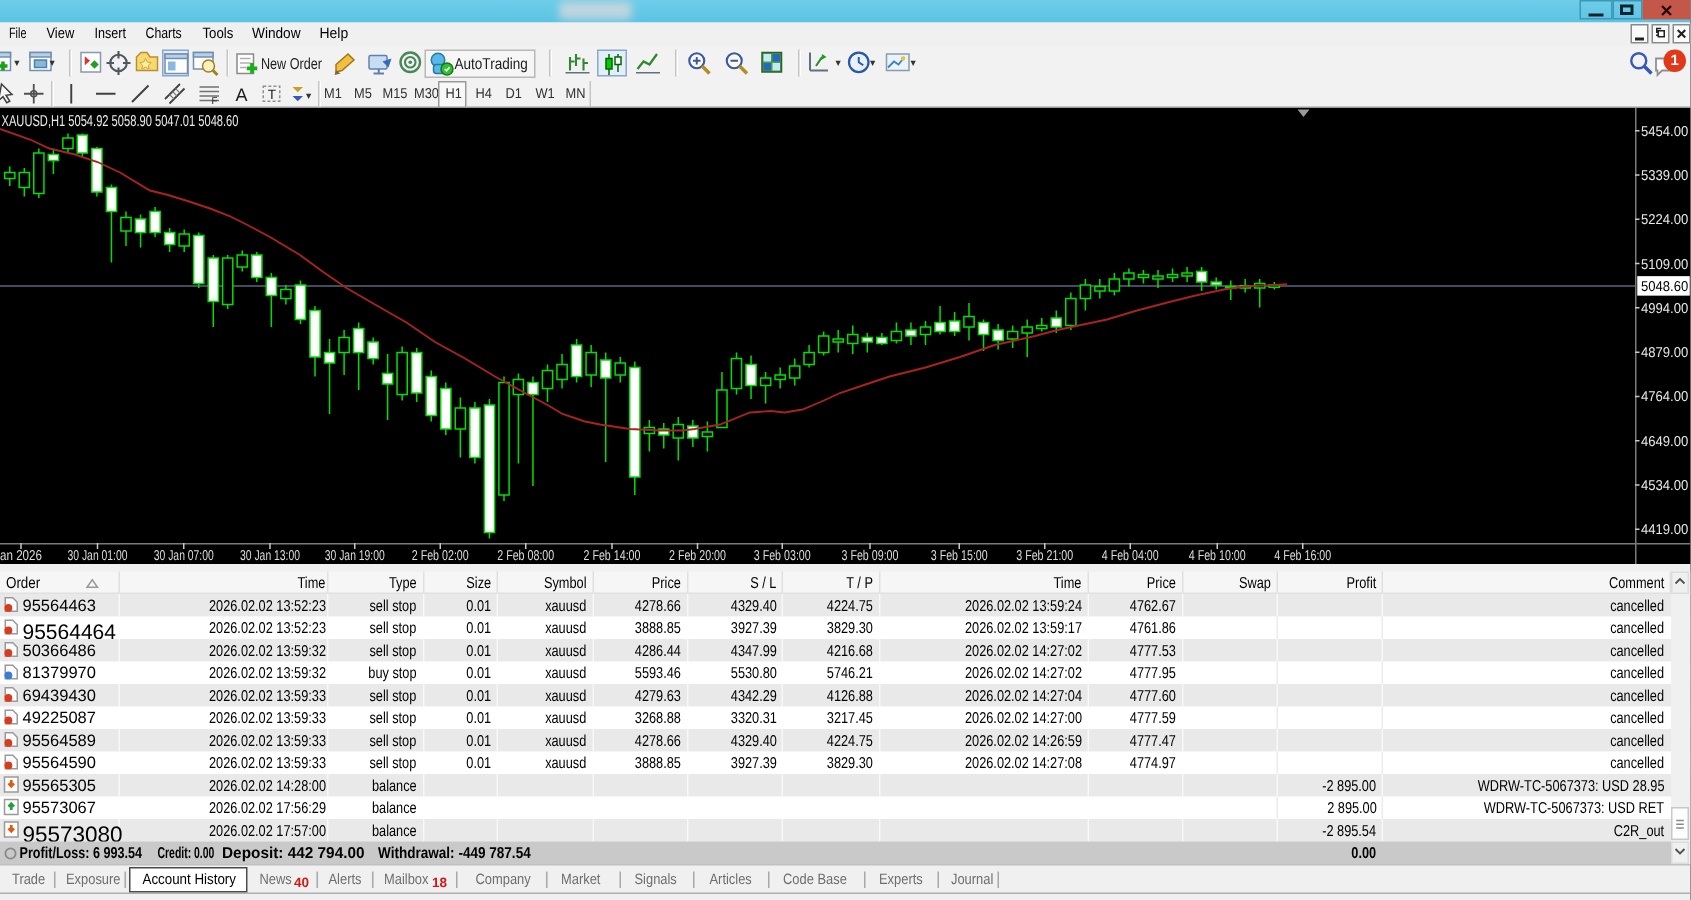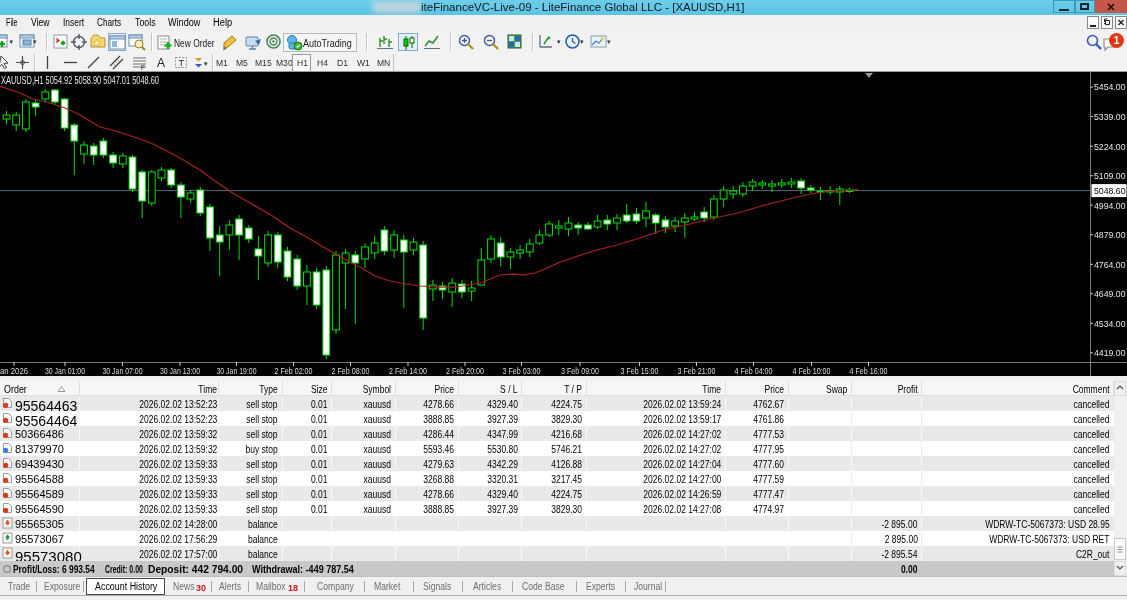--- a/index.html
+++ b/index.html
@@ -3,21 +3,20 @@
 <style>
 *{margin:0;padding:0}
 body{width:1127px;height:600px;position:relative;overflow:hidden;
 font-family:"Liberation Sans",sans-serif;font-size:11px;color:#000;background:#f0f0f0}
 .abs{position:absolute}
 </style></head>
 <body>
 
 <div class="abs" style="left:0;top:0;width:1127px;height:15px;background:linear-gradient(#6ecde9,#5cc3e3)">
  <div class="abs" style="left:373px;top:1px;width:48px;height:12px;background:#cfd8de;filter:blur(3px);opacity:.85"></div>
- <span class="abs" style="left:421px;top:1px;font-size:11.5px;color:#101820;white-space:pre">iteFinanceVC-Live-09 - LiteFinance Global LLC - [XAUUSD,H1]</span>
  <div class="abs" style="left:1053px;top:0;width:22px;height:13px;border:1px solid #3d98b8;box-sizing:border-box">
    <div class="abs" style="left:5px;top:8px;width:10px;height:2px;background:#10242e"></div>
     </div>
  <div class="abs" style="left:1075px;top:0;width:20px;height:13px;border:1px solid #3d98b8;box-sizing:border-box">
    <div class="abs" style="left:4px;top:2px;width:9px;height:7px;border:2px solid #10242e;box-sizing:border-box"></div>
     </div>
  <div class="abs" style="left:1095px;top:0;width:32px;height:13px;background:#c35749;display:flex;align-items:center;justify-content:center">
    <svg width="10" height="10">
         <path d="M2 2l6 6M8 2l-6 6" stroke="#26090b" stroke-width="1.6"></path>
       </svg>
@@ -411,21 +410,21 @@
 <div style="position:absolute;left:521px;top:0;width:1px;height:15px;background:#f8f8f8"></div>
 <div style="position:absolute;left:586px;top:0;width:1px;height:15px;background:#f8f8f8"></div>
 <div style="position:absolute;left:725px;top:0;width:1px;height:15px;background:#f8f8f8"></div>
 <div style="position:absolute;left:788px;top:0;width:1px;height:15px;background:#f8f8f8"></div>
 <div style="position:absolute;left:851px;top:0;width:1px;height:15px;background:#f8f8f8"></div>
 <div style="position:absolute;left:921px;top:0;width:1px;height:15px;background:#f8f8f8"></div>
 <svg style="position:absolute;left:2px;top:1px" width="11" height="12">
       <path d="M1.5 1.5h5l3 3v6h-8z" fill="#fdfdfd" stroke="#9a9a9a" stroke-width="1"></path>
       <circle cx="3.6" cy="8.3" r="2.6" fill="#d93b1c"></circle>
     </svg>
-<span style="position:absolute;left:15px;top:1.5px;font-size:14px">95564463</span>
+<span style="position:absolute;left:15px;top:1.5px;font-size:11px">95564463</span>
 <span style="position:absolute;right:910.0px;top:1.5px;white-space:pre;transform:scaleX(0.81);transform-origin:100% 50%">2026.02.02 13:52:23</span>
 <span style="position:absolute;right:849.0px;top:1.5px;white-space:pre;transform:scaleX(0.81);transform-origin:100% 50%">sell stop</span>
 <span style="position:absolute;right:799.5px;top:1.5px;white-space:pre;transform:scaleX(0.81);transform-origin:100% 50%">0.01</span>
 <span style="position:absolute;right:736.0px;top:1.5px;white-space:pre;transform:scaleX(0.81);transform-origin:100% 50%">xauusd</span>
 <span style="position:absolute;right:673.0px;top:1.5px;white-space:pre;transform:scaleX(0.81);transform-origin:100% 50%">4278.66</span>
 <span style="position:absolute;right:609.5px;top:1.5px;white-space:pre;transform:scaleX(0.81);transform-origin:100% 50%">4329.40</span>
 <span style="position:absolute;right:545.5px;top:1.5px;white-space:pre;transform:scaleX(0.81);transform-origin:100% 50%">4224.75</span>
 <span style="position:absolute;right:406.0px;top:1.5px;white-space:pre;transform:scaleX(0.81);transform-origin:100% 50%">2026.02.02 13:59:24</span>
 <span style="position:absolute;right:343.5px;top:1.5px;white-space:pre;transform:scaleX(0.81);transform-origin:100% 50%">4762.67</span>
 <span style="position:absolute;right:17.5px;top:1.5px;white-space:pre;transform:scaleX(0.81);transform-origin:100% 50%">cancelled</span>
@@ -526,21 +525,21 @@
 <span style="position:absolute;right:343.5px;top:1.5px;white-space:pre;transform:scaleX(0.81);transform-origin:100% 50%">4777.60</span>
 <span style="position:absolute;right:17.5px;top:1.5px;white-space:pre;transform:scaleX(0.81);transform-origin:100% 50%">cancelled</span>
 </div>
 <div style="position:absolute;left:0;top:471px;width:1127px;height:15px;background:#ffffff;font-size:10.5px">
 <div style="position:absolute;left:851px;top:0;width:1px;height:15px;background:#ececec"></div>
 <div style="position:absolute;left:921px;top:0;width:1px;height:15px;background:#ececec"></div>
 <svg style="position:absolute;left:2px;top:1px" width="11" height="12">
       <path d="M1.5 1.5h5l3 3v6h-8z" fill="#fdfdfd" stroke="#9a9a9a" stroke-width="1"></path>
       <circle cx="3.6" cy="8.3" r="2.6" fill="#d93b1c"></circle>
     </svg>
-<span style="position:absolute;left:15px;top:1.5px;font-size:11px">95564588</span>
+<span style="position:absolute;left:15px;top:1.5px;font-size:11px">49225087</span>
 <span style="position:absolute;right:910.0px;top:1.5px;white-space:pre;transform:scaleX(0.81);transform-origin:100% 50%">2026.02.02 13:59:33</span>
 <span style="position:absolute;right:849.0px;top:1.5px;white-space:pre;transform:scaleX(0.81);transform-origin:100% 50%">sell stop</span>
 <span style="position:absolute;right:799.5px;top:1.5px;white-space:pre;transform:scaleX(0.81);transform-origin:100% 50%">0.01</span>
 <span style="position:absolute;right:736.0px;top:1.5px;white-space:pre;transform:scaleX(0.81);transform-origin:100% 50%">xauusd</span>
 <span style="position:absolute;right:673.0px;top:1.5px;white-space:pre;transform:scaleX(0.81);transform-origin:100% 50%">3268.88</span>
 <span style="position:absolute;right:609.5px;top:1.5px;white-space:pre;transform:scaleX(0.81);transform-origin:100% 50%">3320.31</span>
 <span style="position:absolute;right:545.5px;top:1.5px;white-space:pre;transform:scaleX(0.81);transform-origin:100% 50%">3217.45</span>
 <span style="position:absolute;right:406.0px;top:1.5px;white-space:pre;transform:scaleX(0.81);transform-origin:100% 50%">2026.02.02 14:27:00</span>
 <span style="position:absolute;right:343.5px;top:1.5px;white-space:pre;transform:scaleX(0.81);transform-origin:100% 50%">4777.59</span>
 <span style="position:absolute;right:17.5px;top:1.5px;white-space:pre;transform:scaleX(0.81);transform-origin:100% 50%">cancelled</span>
@@ -680,21 +679,21 @@
 <span style="position:absolute;left:172.5px;top:3.5px;color:#6e6e6e;transform:scaleX(.86);transform-origin:0 50%">News</span>
 <span style="position:absolute;left:219px;top:3.5px;color:#6e6e6e;transform:scaleX(.86);transform-origin:0 50%">Alerts</span>
 <span style="position:absolute;left:255.5px;top:3.5px;color:#6e6e6e;transform:scaleX(.86);transform-origin:0 50%">Mailbox</span>
 <span style="position:absolute;left:317px;top:3.5px;color:#6e6e6e;transform:scaleX(.86);transform-origin:0 50%">Company</span>
 <span style="position:absolute;left:374px;top:3.5px;color:#6e6e6e;transform:scaleX(.86);transform-origin:0 50%">Market</span>
 <span style="position:absolute;left:423px;top:3.5px;color:#6e6e6e;transform:scaleX(.86);transform-origin:0 50%">Signals</span>
 <span style="position:absolute;left:472.5px;top:3.5px;color:#6e6e6e;transform:scaleX(.86);transform-origin:0 50%">Articles</span>
 <span style="position:absolute;left:522px;top:3.5px;color:#6e6e6e;transform:scaleX(.86);transform-origin:0 50%">Code Base</span>
 <span style="position:absolute;left:585.7px;top:3.5px;color:#6e6e6e;transform:scaleX(.86);transform-origin:0 50%">Experts</span>
 <span style="position:absolute;left:633.7px;top:3.5px;color:#6e6e6e;transform:scaleX(.86);transform-origin:0 50%">Journal</span>
-<span style="position:absolute;left:196px;top:6px;color:#d01818;font-weight:bold;font-size:9px">30</span>
+<span style="position:absolute;left:196px;top:6px;color:#d01818;font-weight:bold;font-size:9px">40</span>
 <span style="position:absolute;left:288px;top:6px;color:#d01818;font-weight:bold;font-size:9px">18</span>
 <div style="position:absolute;left:36px;top:4px;width:1px;height:11px;background:#a8a8a8"></div>
 <div style="position:absolute;left:83px;top:4px;width:1px;height:11px;background:#a8a8a8"></div>
 <div style="position:absolute;left:210.5px;top:4px;width:1px;height:11px;background:#a8a8a8"></div>
 <div style="position:absolute;left:248px;top:4px;width:1px;height:11px;background:#a8a8a8"></div>
 <div style="position:absolute;left:303.5px;top:4px;width:1px;height:11px;background:#a8a8a8"></div>
 <div style="position:absolute;left:364px;top:4px;width:1px;height:11px;background:#a8a8a8"></div>
 <div style="position:absolute;left:412.5px;top:4px;width:1px;height:11px;background:#a8a8a8"></div>
 <div style="position:absolute;left:462px;top:4px;width:1px;height:11px;background:#a8a8a8"></div>
 <div style="position:absolute;left:511.5px;top:4px;width:1px;height:11px;background:#a8a8a8"></div>

